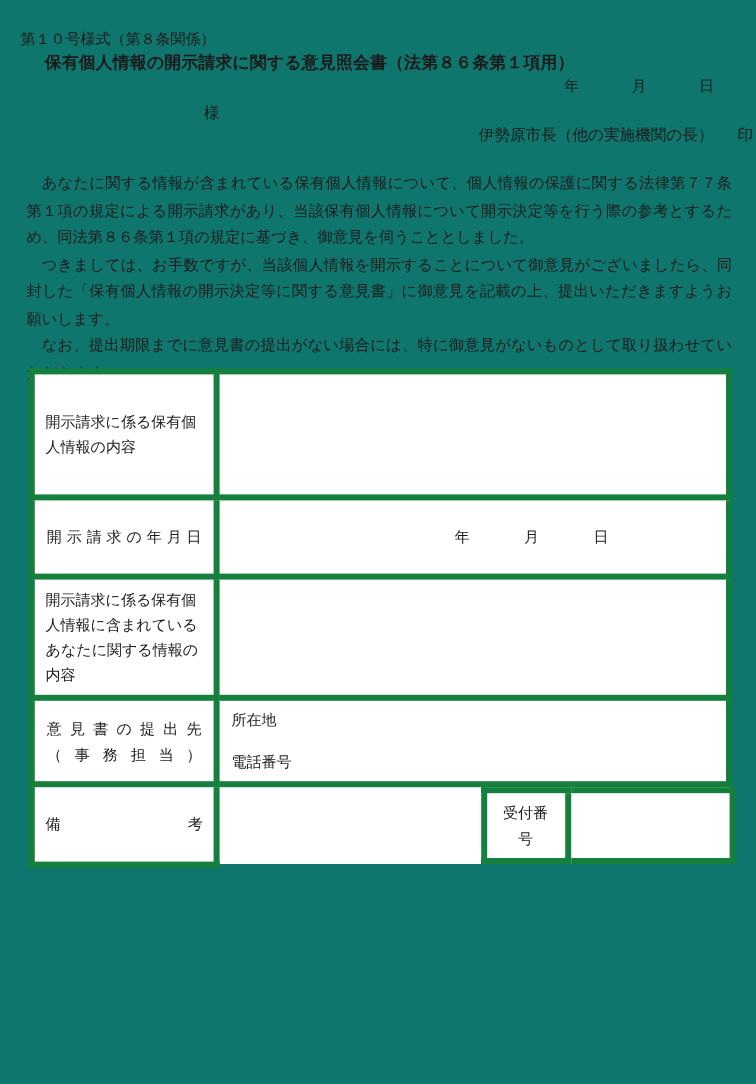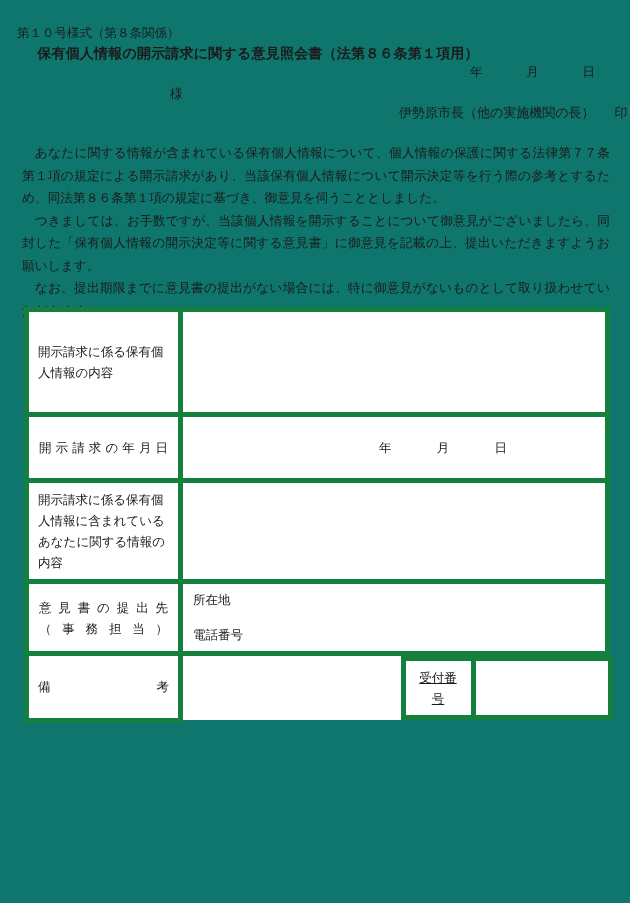--- a/index.html
+++ b/index.html
@@ -245,21 +245,21 @@
       </tr>
 
 
       <tr>
         <td class="h-mid">
           <div class="lbl" style="display:flex;justify-content:space-between;">
             <span>備</span>
             <span>考</span>
           </div>
         </td>
-        <td class="h-mid" style="padding:0;border:none;text-decoration:underline;">
+        <td class="h-mid" style="padding:0;border:none;">
           <table style="width:100%;height:100%;border-collapse:collapse;table-layout:fixed;">
             <colgroup>
               <col class="col-note-value">
               <col class="col-receipt-label">
               <col class="col-receipt-value">
             </colgroup>
             <tbody>
                 <tr>
               <td style="border:1px solid #555;border-left:none;border-top:none;border-bottom:none;">
                 <div class="val-blank"></div>

